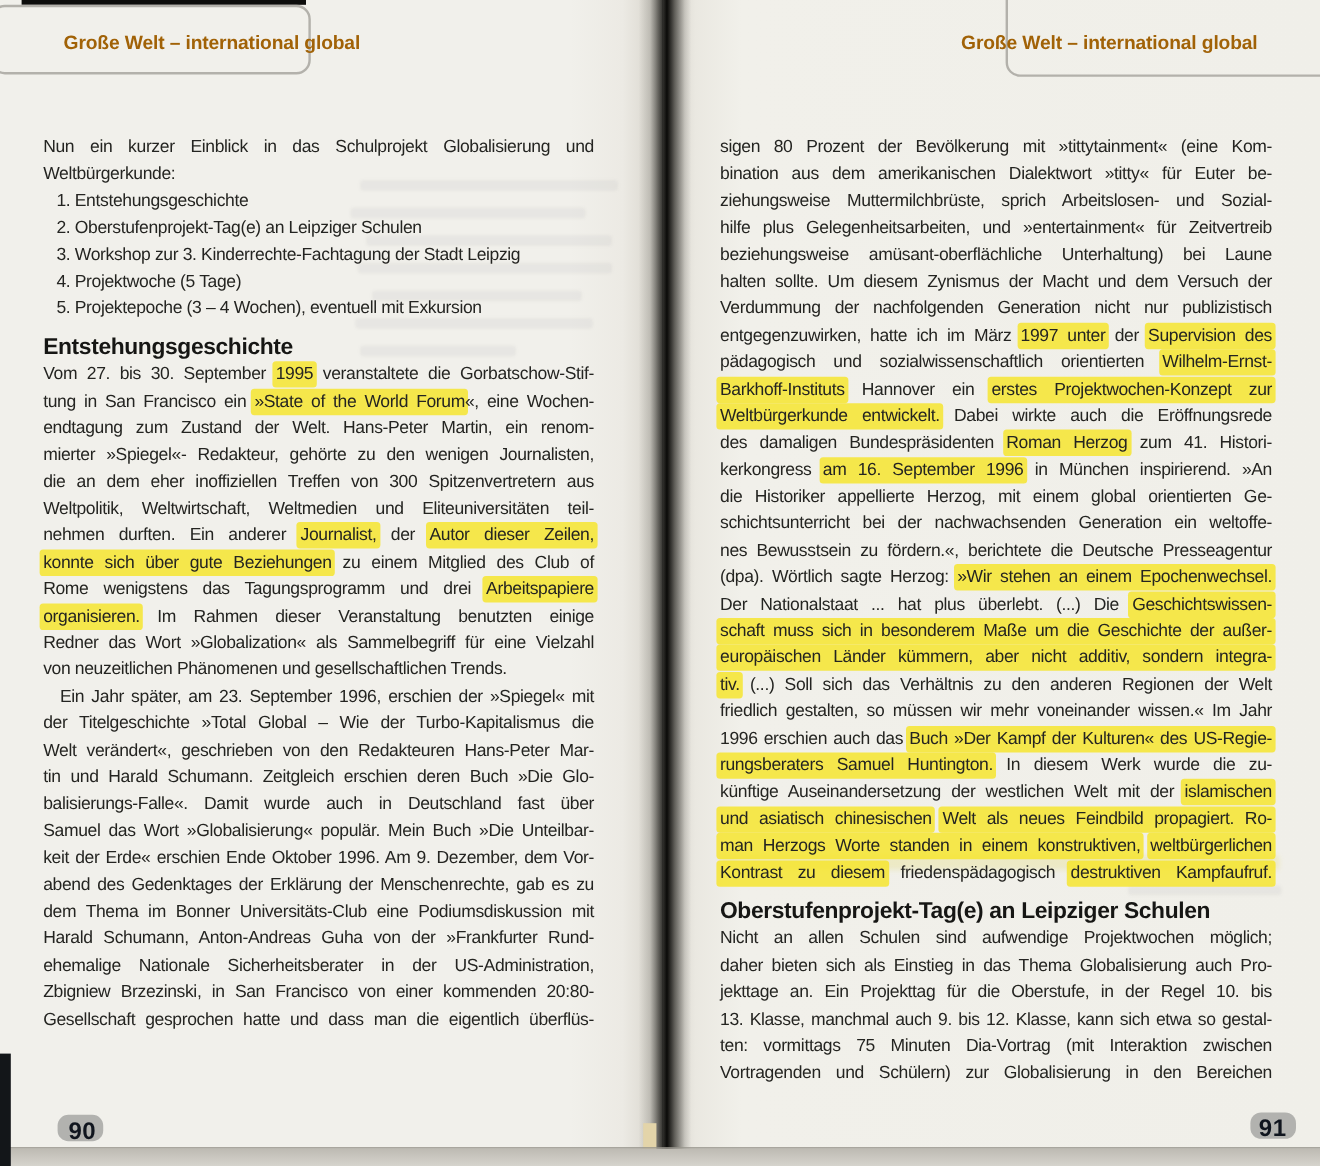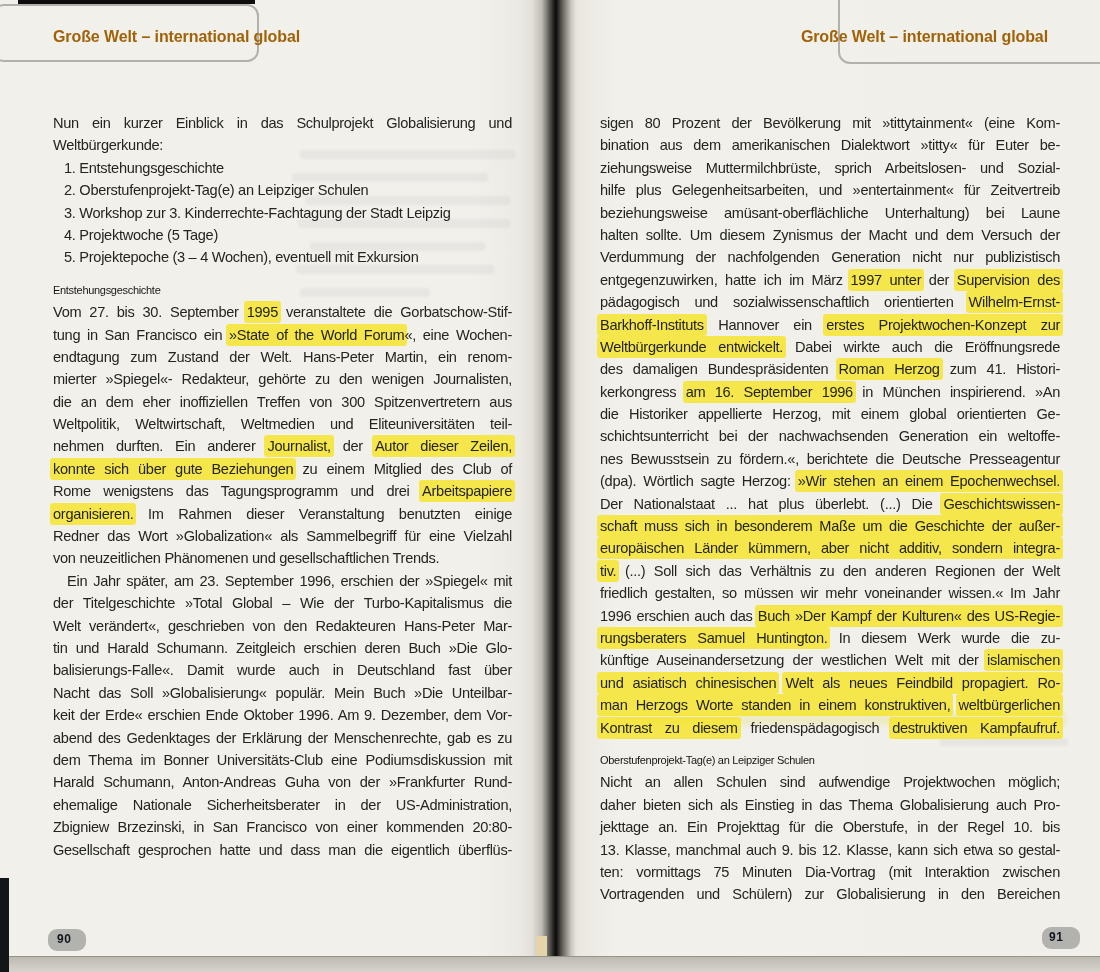--- a/index.html
+++ b/index.html
@@ -22,37 +22,37 @@
 
   .header-box{position:absolute;border:2px solid #b3b1ab;border-radius:12px;background:transparent;}
   .header-box.lft{left:-8px;top:4px;width:263px;height:54px;}
   .header-box.rgt{left:838px;top:-16px;width:284px;height:76px;}
   .running-header{position:absolute;top:28px;font-size:16px;font-weight:700;
     color:#a16207;letter-spacing:-.1px;}
   .running-header.lft{left:53px;}
   .running-header.rgt{right:52px;}
 
   .text-col{position:absolute;top:112px;color:#242421;}
-  .text-col.lft{left:53px;width:459px;}
+  .text-col.lft{left:36px;width:459px;}
   .text-col.rgt{left:600px;width:460px;}
   .line{height:22.4px;line-height:22.4px;font-size:14.6px;letter-spacing:-.3px;
         text-align:left;}
   .line.just{text-align:justify;text-align-last:justify;}
   .line.list{padding-left:11px;}
   .line.indent{text-indent:14px;}
-  .heading{height:22.4px;line-height:22.4px;font-size:11px;letter-spacing:-.3px;
-        font-weight:400;color:#161614;margin-top:10px;}
+  .heading{height:22.4px;line-height:22.4px;font-size:19px;letter-spacing:-.3px;
+        font-weight:700;color:#161614;margin-top:10px;}
   mark.hl{background:rgba(246,229,35,.8);color:inherit;
         padding:3px 3px;margin:16px -3px;border-radius:3px;}
 
   .pn-blob{position:absolute;width:38px;height:22px;border-radius:9px;
         background:#a7a7a4;opacity:.85;}
   .pn-blob.lft{left:48px;top:929px;}
   .pn-blob.rgt{left:1042px;top:927px;}
-  .page-number{position:absolute;font-size:12px;font-weight:700;color:#10151e;letter-spacing:.5px;}
+  .page-number{position:absolute;font-size:20px;font-weight:700;color:#10151e;letter-spacing:.5px;}
   .page-number.lft{left:57px;top:932px;}
   .page-number.rgt{left:1049px;top:930px;}
 
   .bleed{position:absolute;background:rgba(70,75,88,.055);filter:blur(1.3px);
         border-radius:3px;pointer-events:none;}
   .bleed.yellow{background:rgba(222,212,70,.22);filter:blur(2px);}
 </style>
 </head>
 <body>
 
@@ -97,21 +97,21 @@
       <div class="line just"><mark class="hl">konnte sich über gute Beziehungen</mark><span> zu einem Mitglied des Club of</span></div>
       <div class="line just"><span>Rome wenigstens das Tagungsprogramm und drei </span><mark class="hl">Arbeitspapiere</mark></div>
       <div class="line just"><mark class="hl">organisieren.</mark><span> Im Rahmen dieser Veranstaltung benutzten einige</span></div>
       <div class="line just"><span>Redner das Wort »Globalization« als Sammelbegriff für eine Vielzahl</span></div>
       <div class="line"><span>von neuzeitlichen Phänomenen und gesellschaftlichen Trends.</span></div>
       <div class="line just indent"><span>Ein Jahr später, am 23. September 1996, erschien der »Spiegel« mit</span></div>
       <div class="line just"><span>der Titelgeschichte »Total Global – Wie der Turbo-Kapitalismus die</span></div>
       <div class="line just"><span>Welt verändert«, geschrieben von den Redakteuren Hans-Peter Mar-</span></div>
       <div class="line just"><span>tin und Harald Schumann. Zeitgleich erschien deren Buch »Die Glo-</span></div>
       <div class="line just"><span>balisierungs-Falle«. Damit wurde auch in Deutschland fast über</span></div>
-      <div class="line just"><span>Nacht das Soll »Globalisierung« populär. Mein Buch »Die Unteilbar-</span></div>
+      <div class="line just"><span>Samuel das Wort »Globalisierung« populär. Mein Buch »Die Unteilbar-</span></div>
       <div class="line just"><span>keit der Erde« erschien Ende Oktober 1996. Am 9. Dezember, dem Vor-</span></div>
       <div class="line just"><span>abend des Gedenktages der Erklärung der Menschenrechte, gab es zu</span></div>
       <div class="line just"><span>dem Thema im Bonner Universitäts-Club eine Podiumsdiskussion mit</span></div>
       <div class="line just"><span>Harald Schumann, Anton-Andreas Guha von der »Frankfurter Rund-</span></div>
       <div class="line just"><span>ehemalige Nationale Sicherheitsberater in der US-Administration,</span></div>
       <div class="line just"><span>Zbigniew Brzezinski, in San Francisco von einer kommenden 20:80-</span></div>
       <div class="line just"><span>Gesellschaft gesprochen hatte und dass man die eigentlich überflüs-</span></div>
     </div>
   <div class="text-col rgt">
       <div class="line just"><span>sigen 80 Prozent der Bevölkerung mit »tittytainment« (eine Kom-</span></div>

